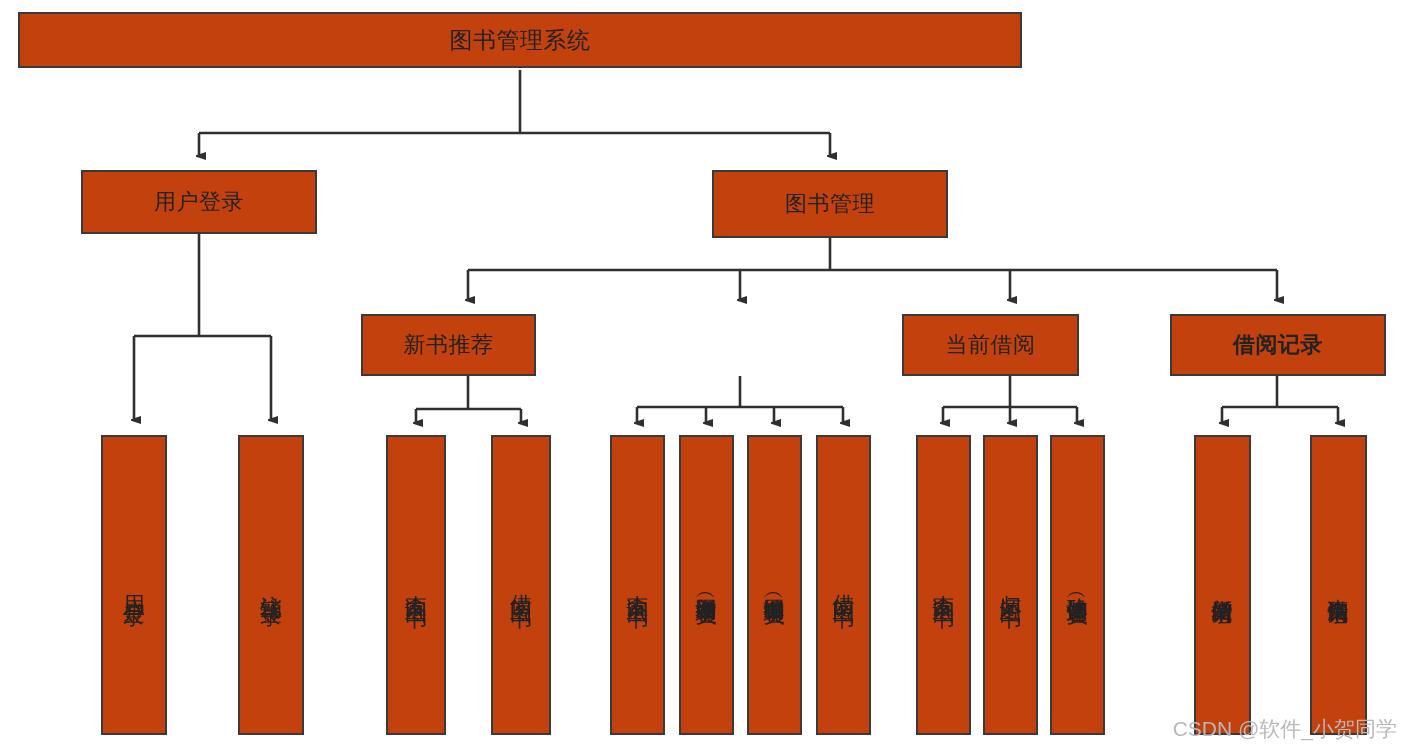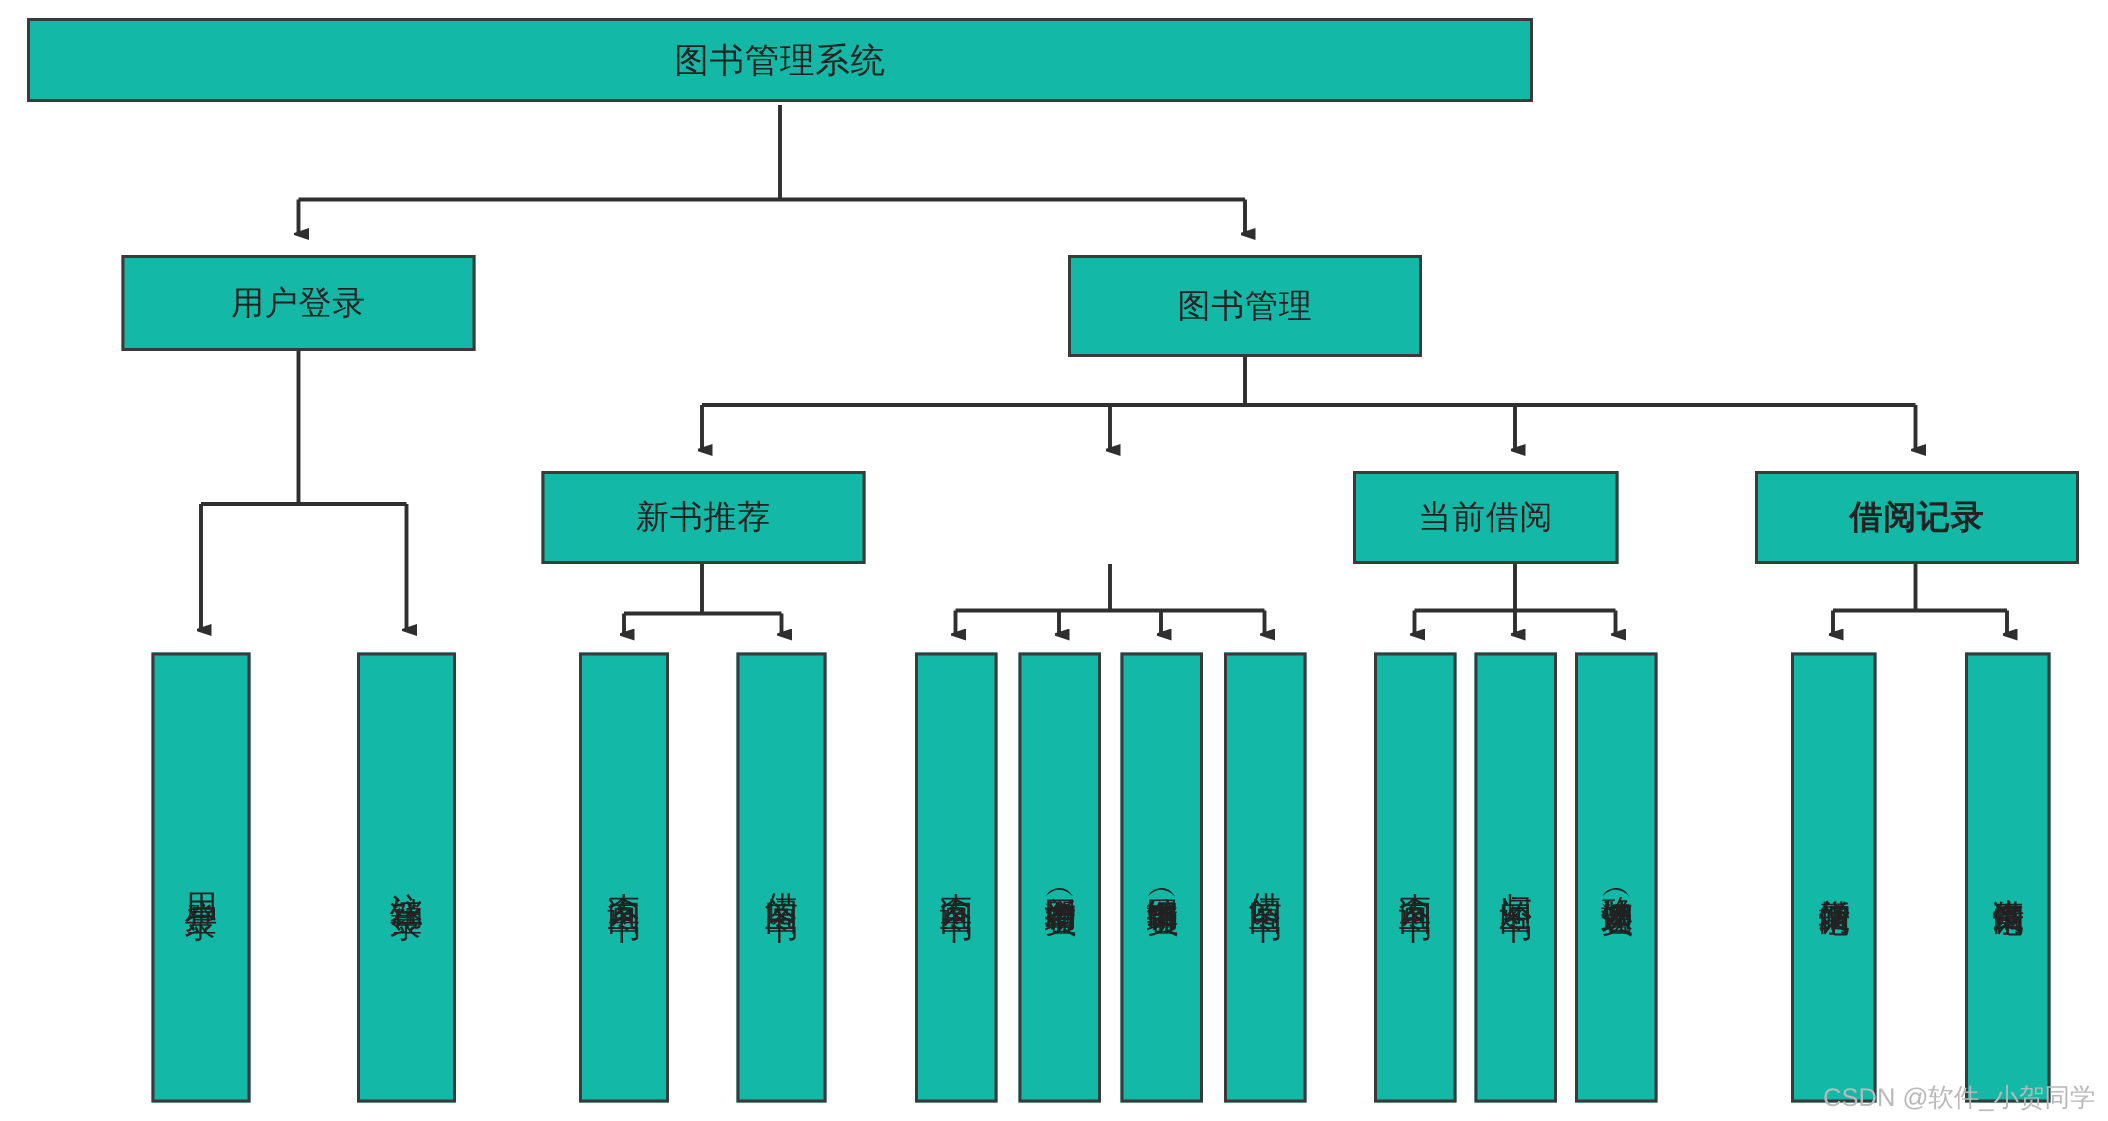--- a/index.html
+++ b/index.html
@@ -22,21 +22,21 @@
   svg.connectors {
     position: absolute;
     left: 0;
     top: 0;
     width: 1405px;
     height: 747px;
   }
   .node {
     position: absolute;
     box-sizing: border-box;
-    background: #14b8a6;
+    background: #c2410c;
     border: 2.5px solid #3a3a3a;
     display: flex;
     align-items: center;
     justify-content: center;
     color: #222222;
     z-index: 2;
   }
   .node .label {
     display: block;
     text-align: center;
@@ -62,21 +62,21 @@
   }
   .node.vert.tight .label {
     letter-spacing: 1px;
     font-size: 21px;
   }
   .node.root .label { font-size: 23px; }
   .watermark {
     position: absolute;
     right: 8px;
     bottom: 4px;
-    font-size: 17px;
+    font-size: 21px;
     color: #b9b9b9;
     z-index: 5;
     white-space: nowrap;
     font-family: "Liberation Sans", "DejaVu Sans", sans-serif;
   }
 </style>
 </head>
 <body>
 
 <div id="diagram-root">
@@ -135,21 +135,21 @@
     <span class="label">图书管理系统</span>
   </div>
 
   <div class="node horiz" style="left:81px; top:170px; width:236px; height:64px;">
     <span class="label">用户登录</span>
   </div>
   <div class="node horiz" style="left:712px; top:170px; width:236px; height:68px;align-items:center;">
     <span class="label">图书管理</span>
   </div>
 
-  <div class="node horiz" style="left:361px; top:314px; width:216px; height:62px;">
+  <div class="node horiz" style="left:361px; top:314px; width:175px; height:62px;">
     <span class="label">新书推荐</span>
   </div>
   <div class="node horiz" style="left:902px; top:314px; width:177px; height:62px;">
     <span class="label">当前借阅</span>
   </div>
   <div class="node horiz" style="left:1170px; top:314px; width:216px; height:62px;font-weight:bold;">
     <span class="label">借阅记录</span>
   </div>
 
   <div class="node vert" style="left:101px; top:435px; width:66px; height:300px;">

